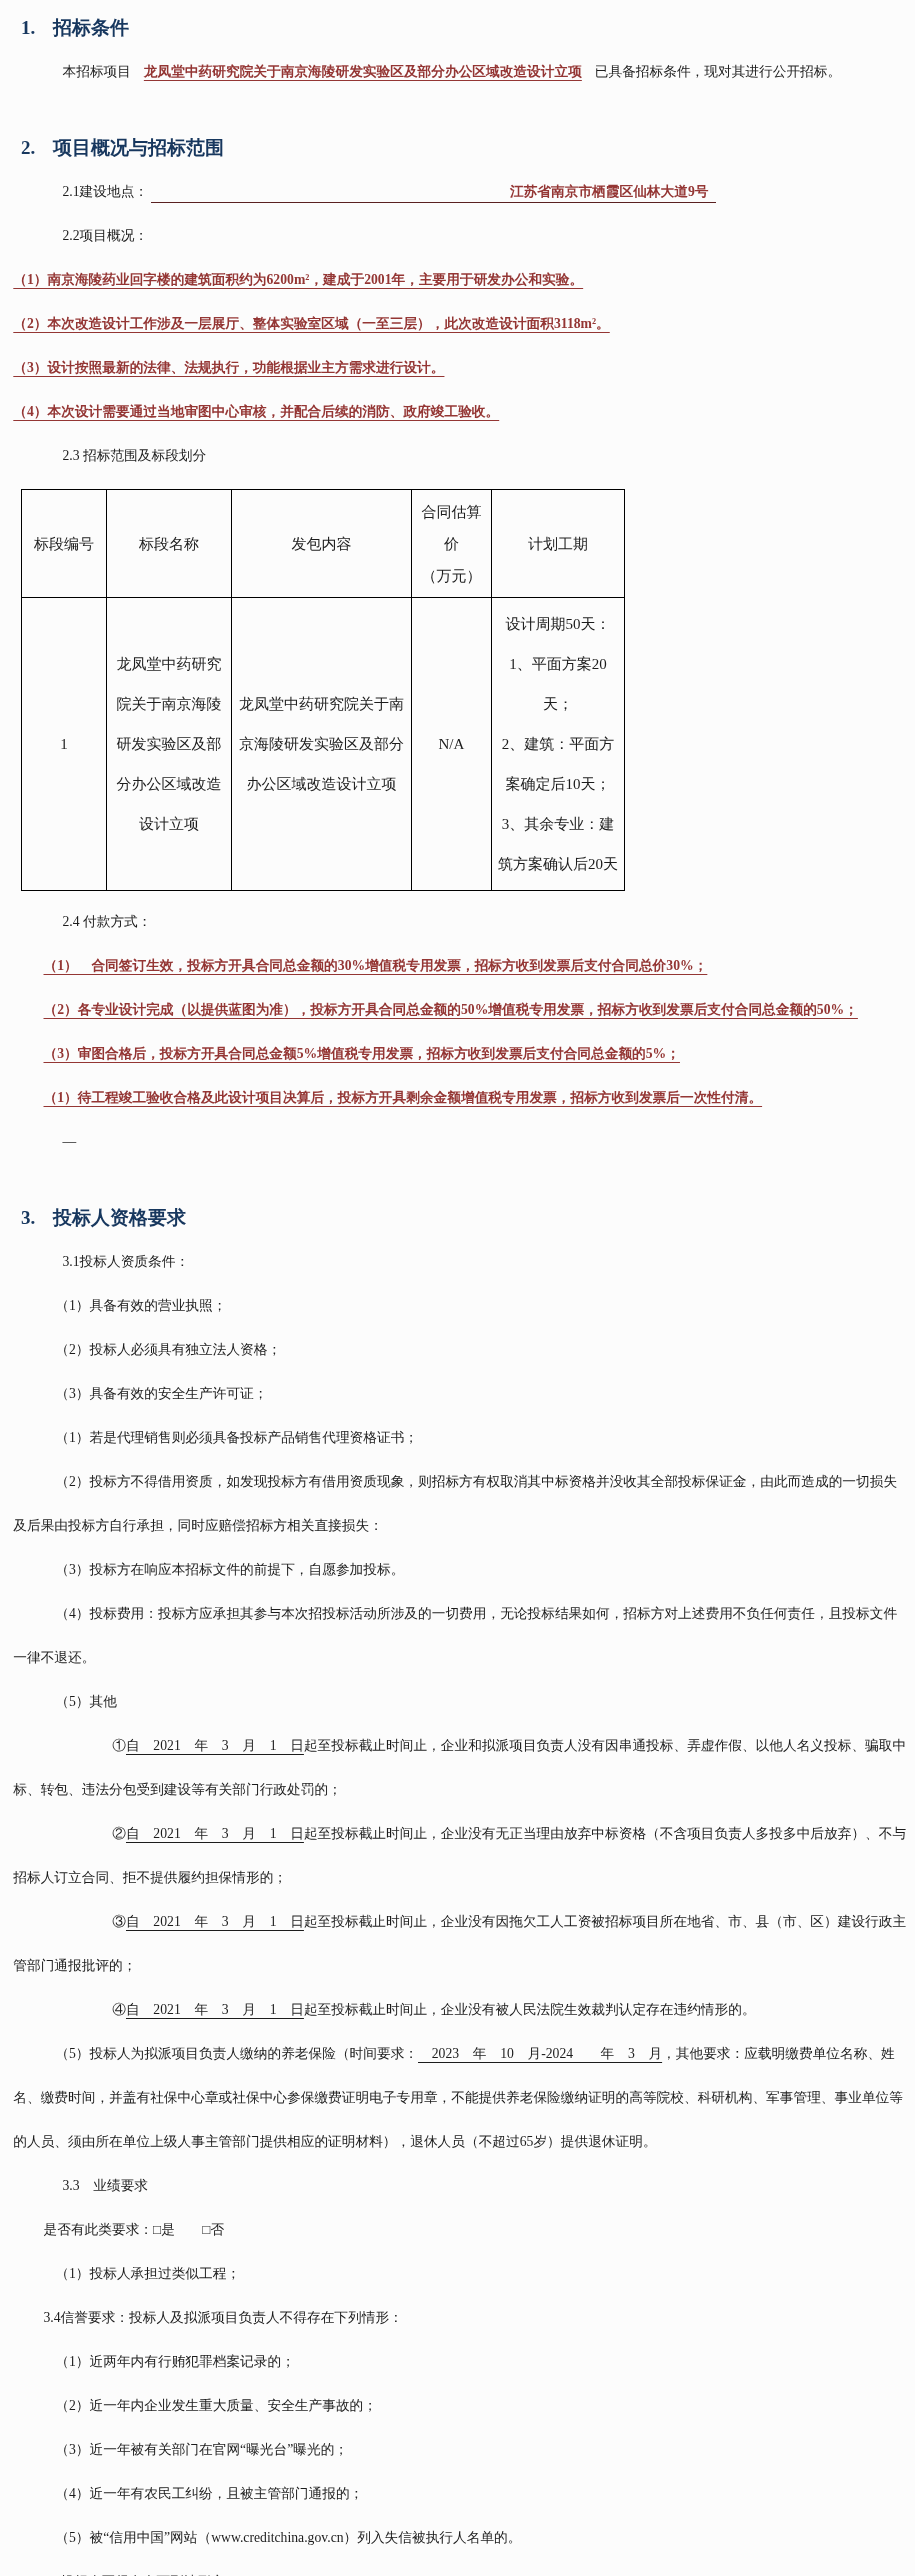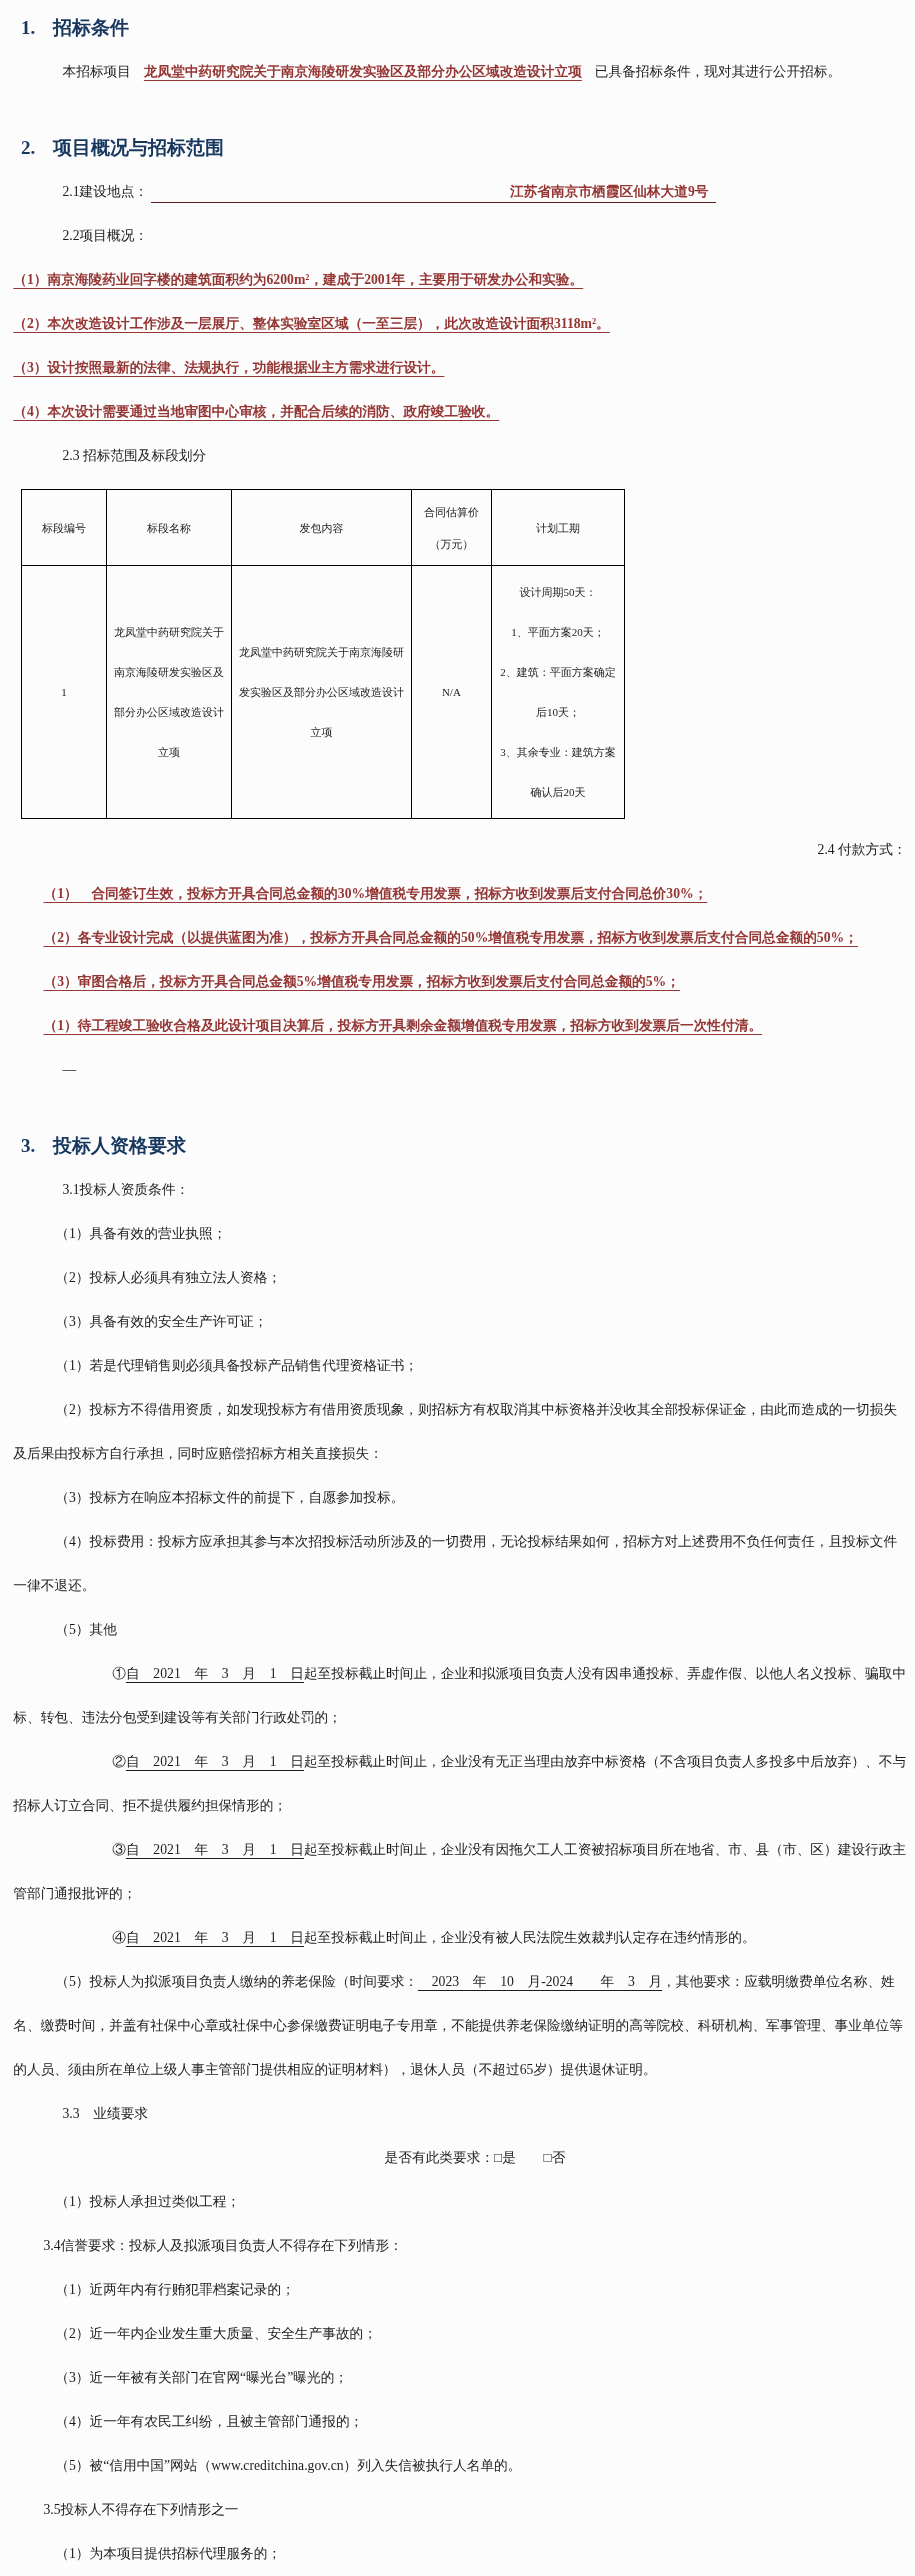--- a/index.html
+++ b/index.html
@@ -41,21 +41,21 @@
     margin:11.4px 0 0 11.4px;
     table-layout:fixed;
   }
   table.bid th,table.bid td{
     border:1.9px solid #000;
     font-weight:normal;
     text-align:center;
     vertical-align:middle;
     padding:5.7px 3.8px;
     line-height:40px;
-    font-size:11px;
+    font-size:15px;
   }
   table.bid th{line-height:32px;}
   .col1{width:85px;} .col2{width:125px;} .col3{width:180px;} .col4{width:80px;} .col5{width:133px;}
   .sched div{line-height:40px;}
   .dash{padding-left:53px;}
 </style>
 </head>
 <body>
 
 <div class="doc">
@@ -105,21 +105,21 @@
       <td class="sched">
         <div>设计周期50天：</div>
         <div>1、平面方案20天；</div>
         <div>2、建筑：平面方案确定后10天；</div>
         <div>3、其余专业：建筑方案确认后20天</div>
       </td>
     </tr>
   </tbody>
     </table>
 
-  <p class="ind1" style="margin-top:9.5px;text-align:right;">2.4 付款方式：</p>
+  <p class="ind1" style="margin-top:9.5px;">2.4 付款方式：</p>
   <p class="ind2 m u">（1）　合同签订生效，投标方开具合同总金额的30%增值税专用发票，招标方收到发票后支付合同总价30%；</p>
   <p class="ind2 m u">（2）各专业设计完成（以提供蓝图为准），投标方开具合同总金额的50%增值税专用发票，招标方收到发票后支付合同总金额的50%；</p>
   <p class="ind2 m u">（3）审图合格后，投标方开具合同总金额5%增值税专用发票，招标方收到发票后支付合同总金额的5%；</p>
   <p class="ind2 m u">（1）待工程竣工验收合格及此设计项目决算后，投标方开具剩余金额增值税专用发票，招标方收到发票后一次性付清。</p>
   <p class="dash">—</p>
 
   <h2 class="sec"><span class="num">3.</span><span>投标人资格要求</span></h2>
   <p class="ind1">3.1投标人资质条件：</p>
   <p class="ind3">（1）具备有效的营业执照；</p>
   <p class="ind3">（2）投标人必须具有独立法人资格；</p>
@@ -138,21 +138,21 @@
   <p class="circ">
     <span>③</span><span class="u">自　2021　年　3　月　1　日</span><span>起至投标截止时间止，企业没有因拖欠工人工资被招标项目所在地省、市、县（市、区）建设行政主管部门通报批评的；</span>
   </p>
   <p class="circ">
     <span>④</span><span class="u">自　2021　年　3　月　1　日</span><span>起至投标截止时间止，企业没有被人民法院生效裁判认定存在违约情形的。</span>
   </p>
   <p class="ind3">
     <span>（5）投标人为拟派项目负责人缴纳的养老保险（时间要求：</span><span class="u">　2023　年　10　月-2024　　年　3　月</span><span>，其他要求：应载明缴费单位名称、姓名、缴费时间，并盖有社保中心章或社保中心参保缴费证明电子专用章，不能提供养老保险缴纳证明的高等院校、科研机构、军事管理、事业单位等的人员、须由所在单位上级人事主管部门提供相应的证明材料），退休人员（不超过65岁）提供退休证明。</span>
   </p>
   <p class="ind1">3.3　业绩要求</p>
-  <p class="ind0" style="padding-left:34px;text-align:center;">
+  <p class="ind0" style="padding-left:34px;">
     <span>是否有此类要求：□是　　□否</span>
   </p>
   <p class="ind3">（1）投标人承担过类似工程；</p>
   <p class="ind0" style="padding-left:34px;">3.4信誉要求：投标人及拟派项目负责人不得存在下列情形：</p>
   <p class="ind3">（1）近两年内有行贿犯罪档案记录的；</p>
   <p class="ind3">（2）近一年内企业发生重大质量、安全生产事故的；</p>
   <p class="ind3">（3）近一年被有关部门在官网“曝光台”曝光的；</p>
   <p class="ind3">（4）近一年有农民工纠纷，且被主管部门通报的；</p>
   <p class="ind3">（5）被“信用中国”网站（www.creditchina.gov.cn）列入失信被执行人名单的。</p>
   <p class="ind0" style="padding-left:34px;">3.5投标人不得存在下列情形之一</p>

